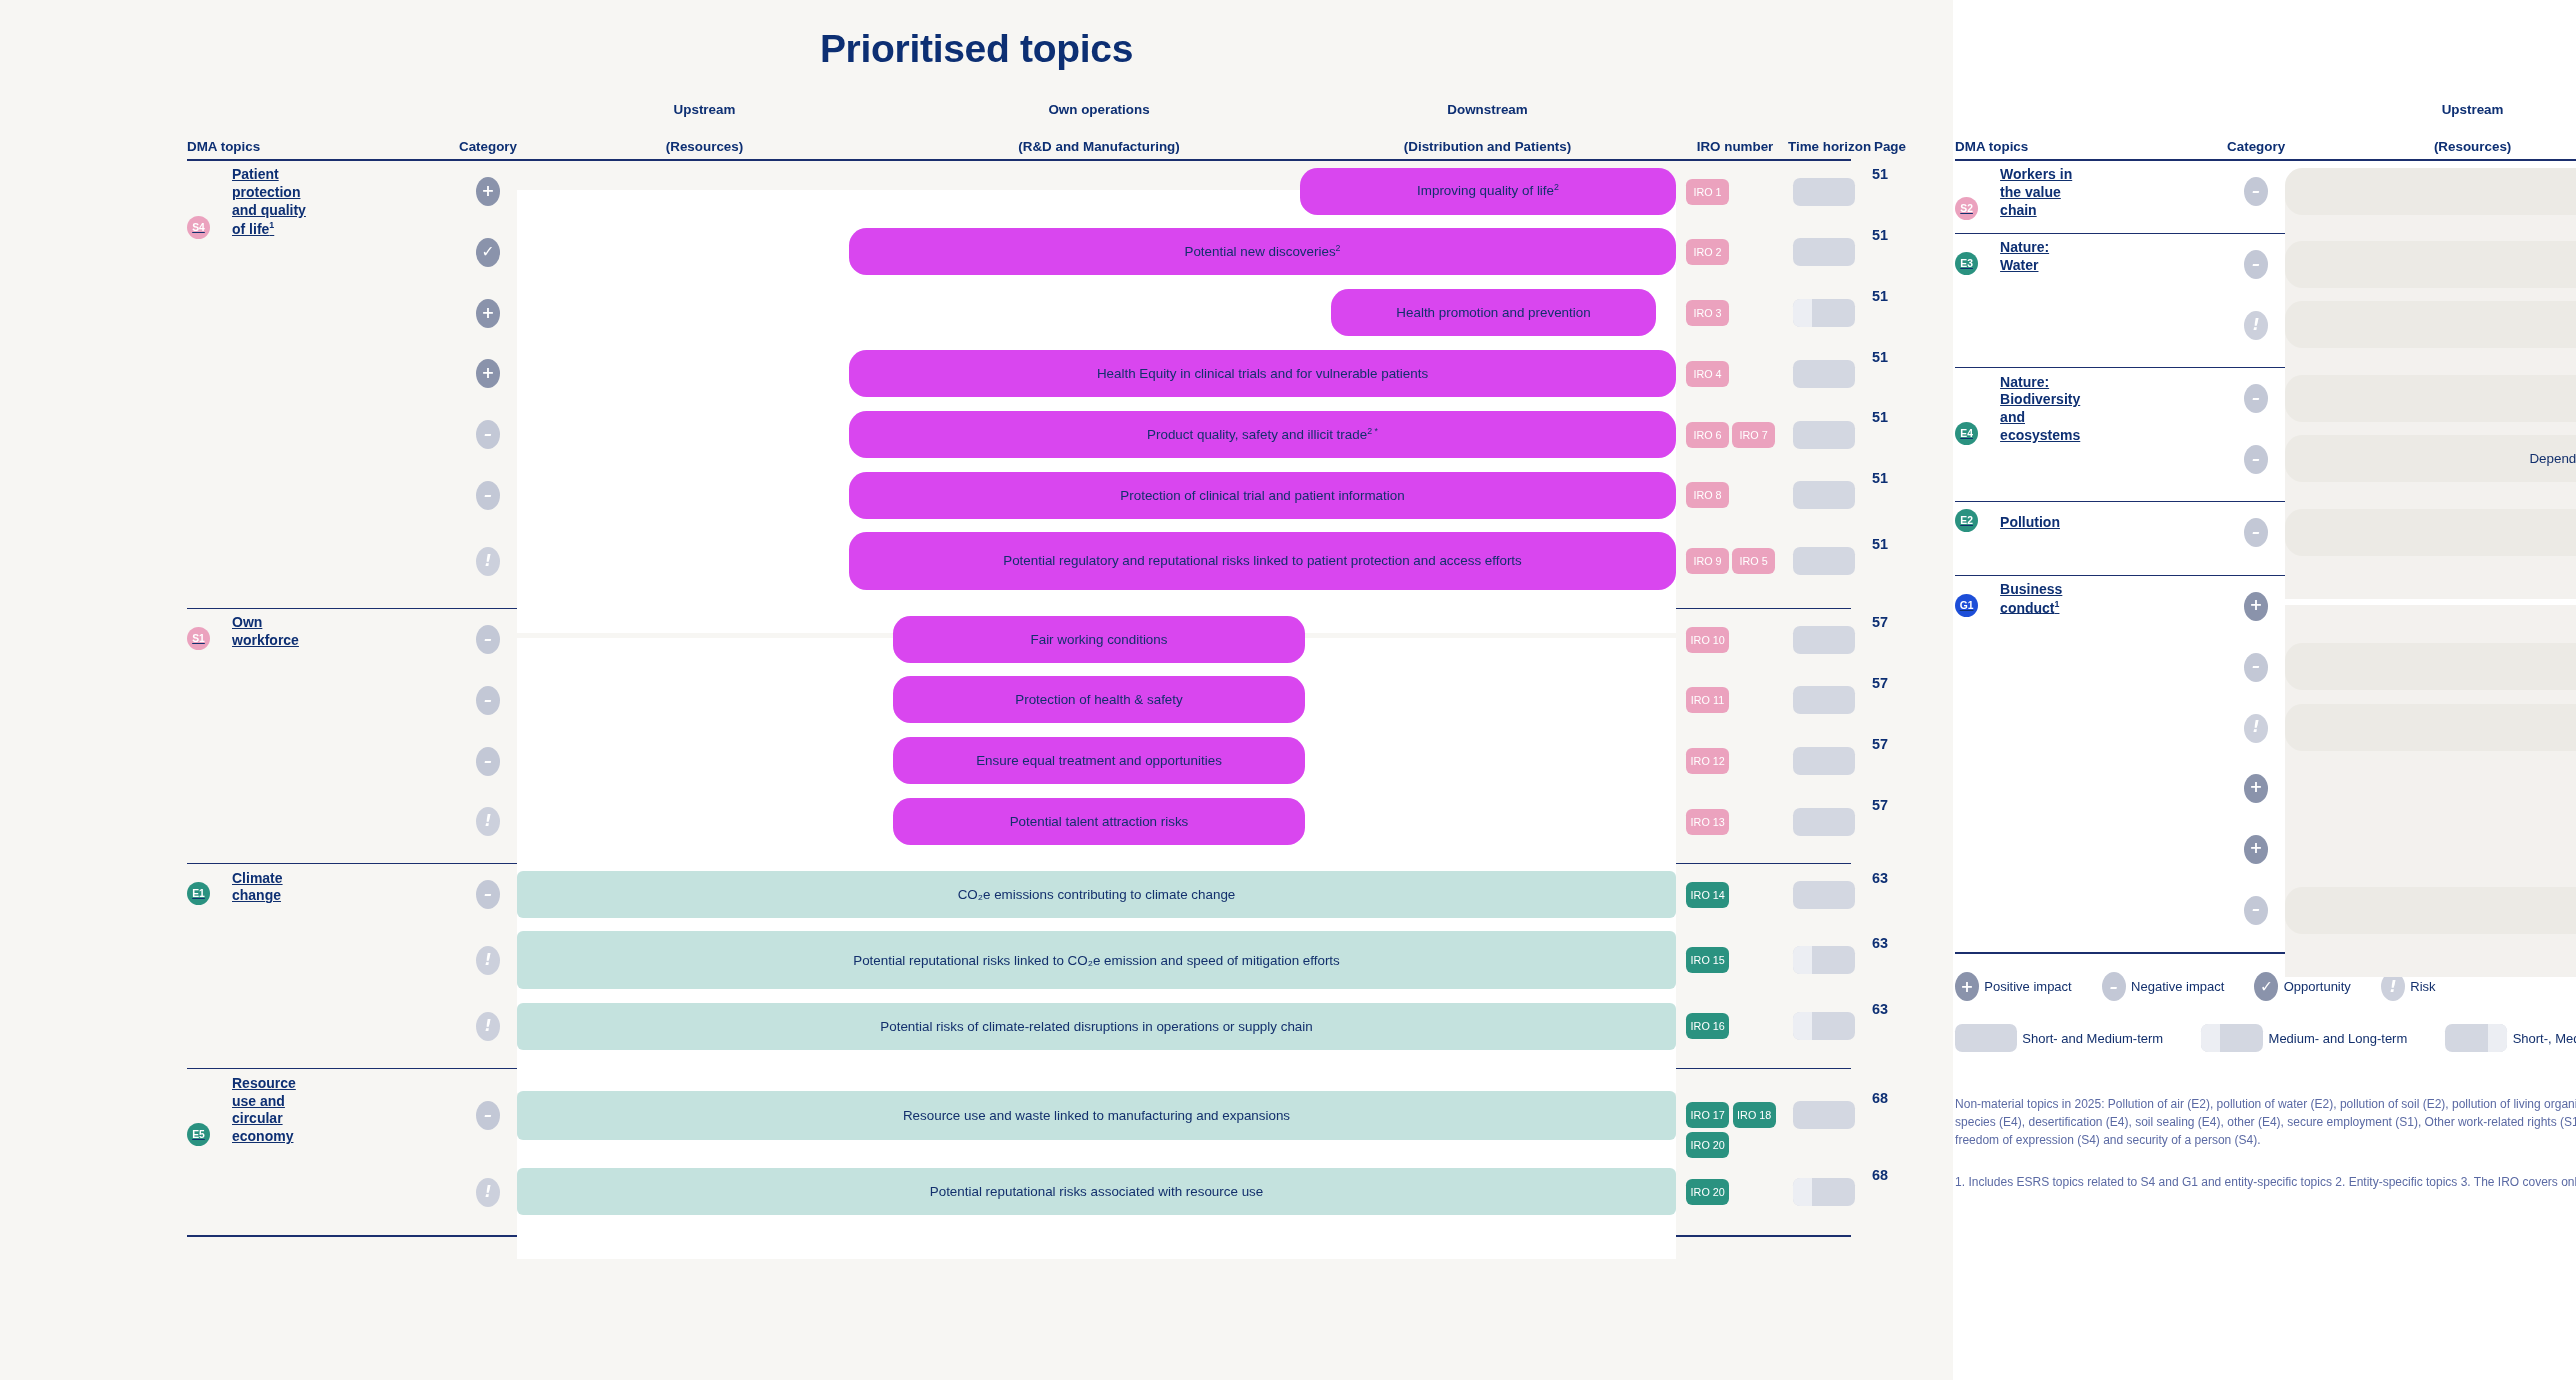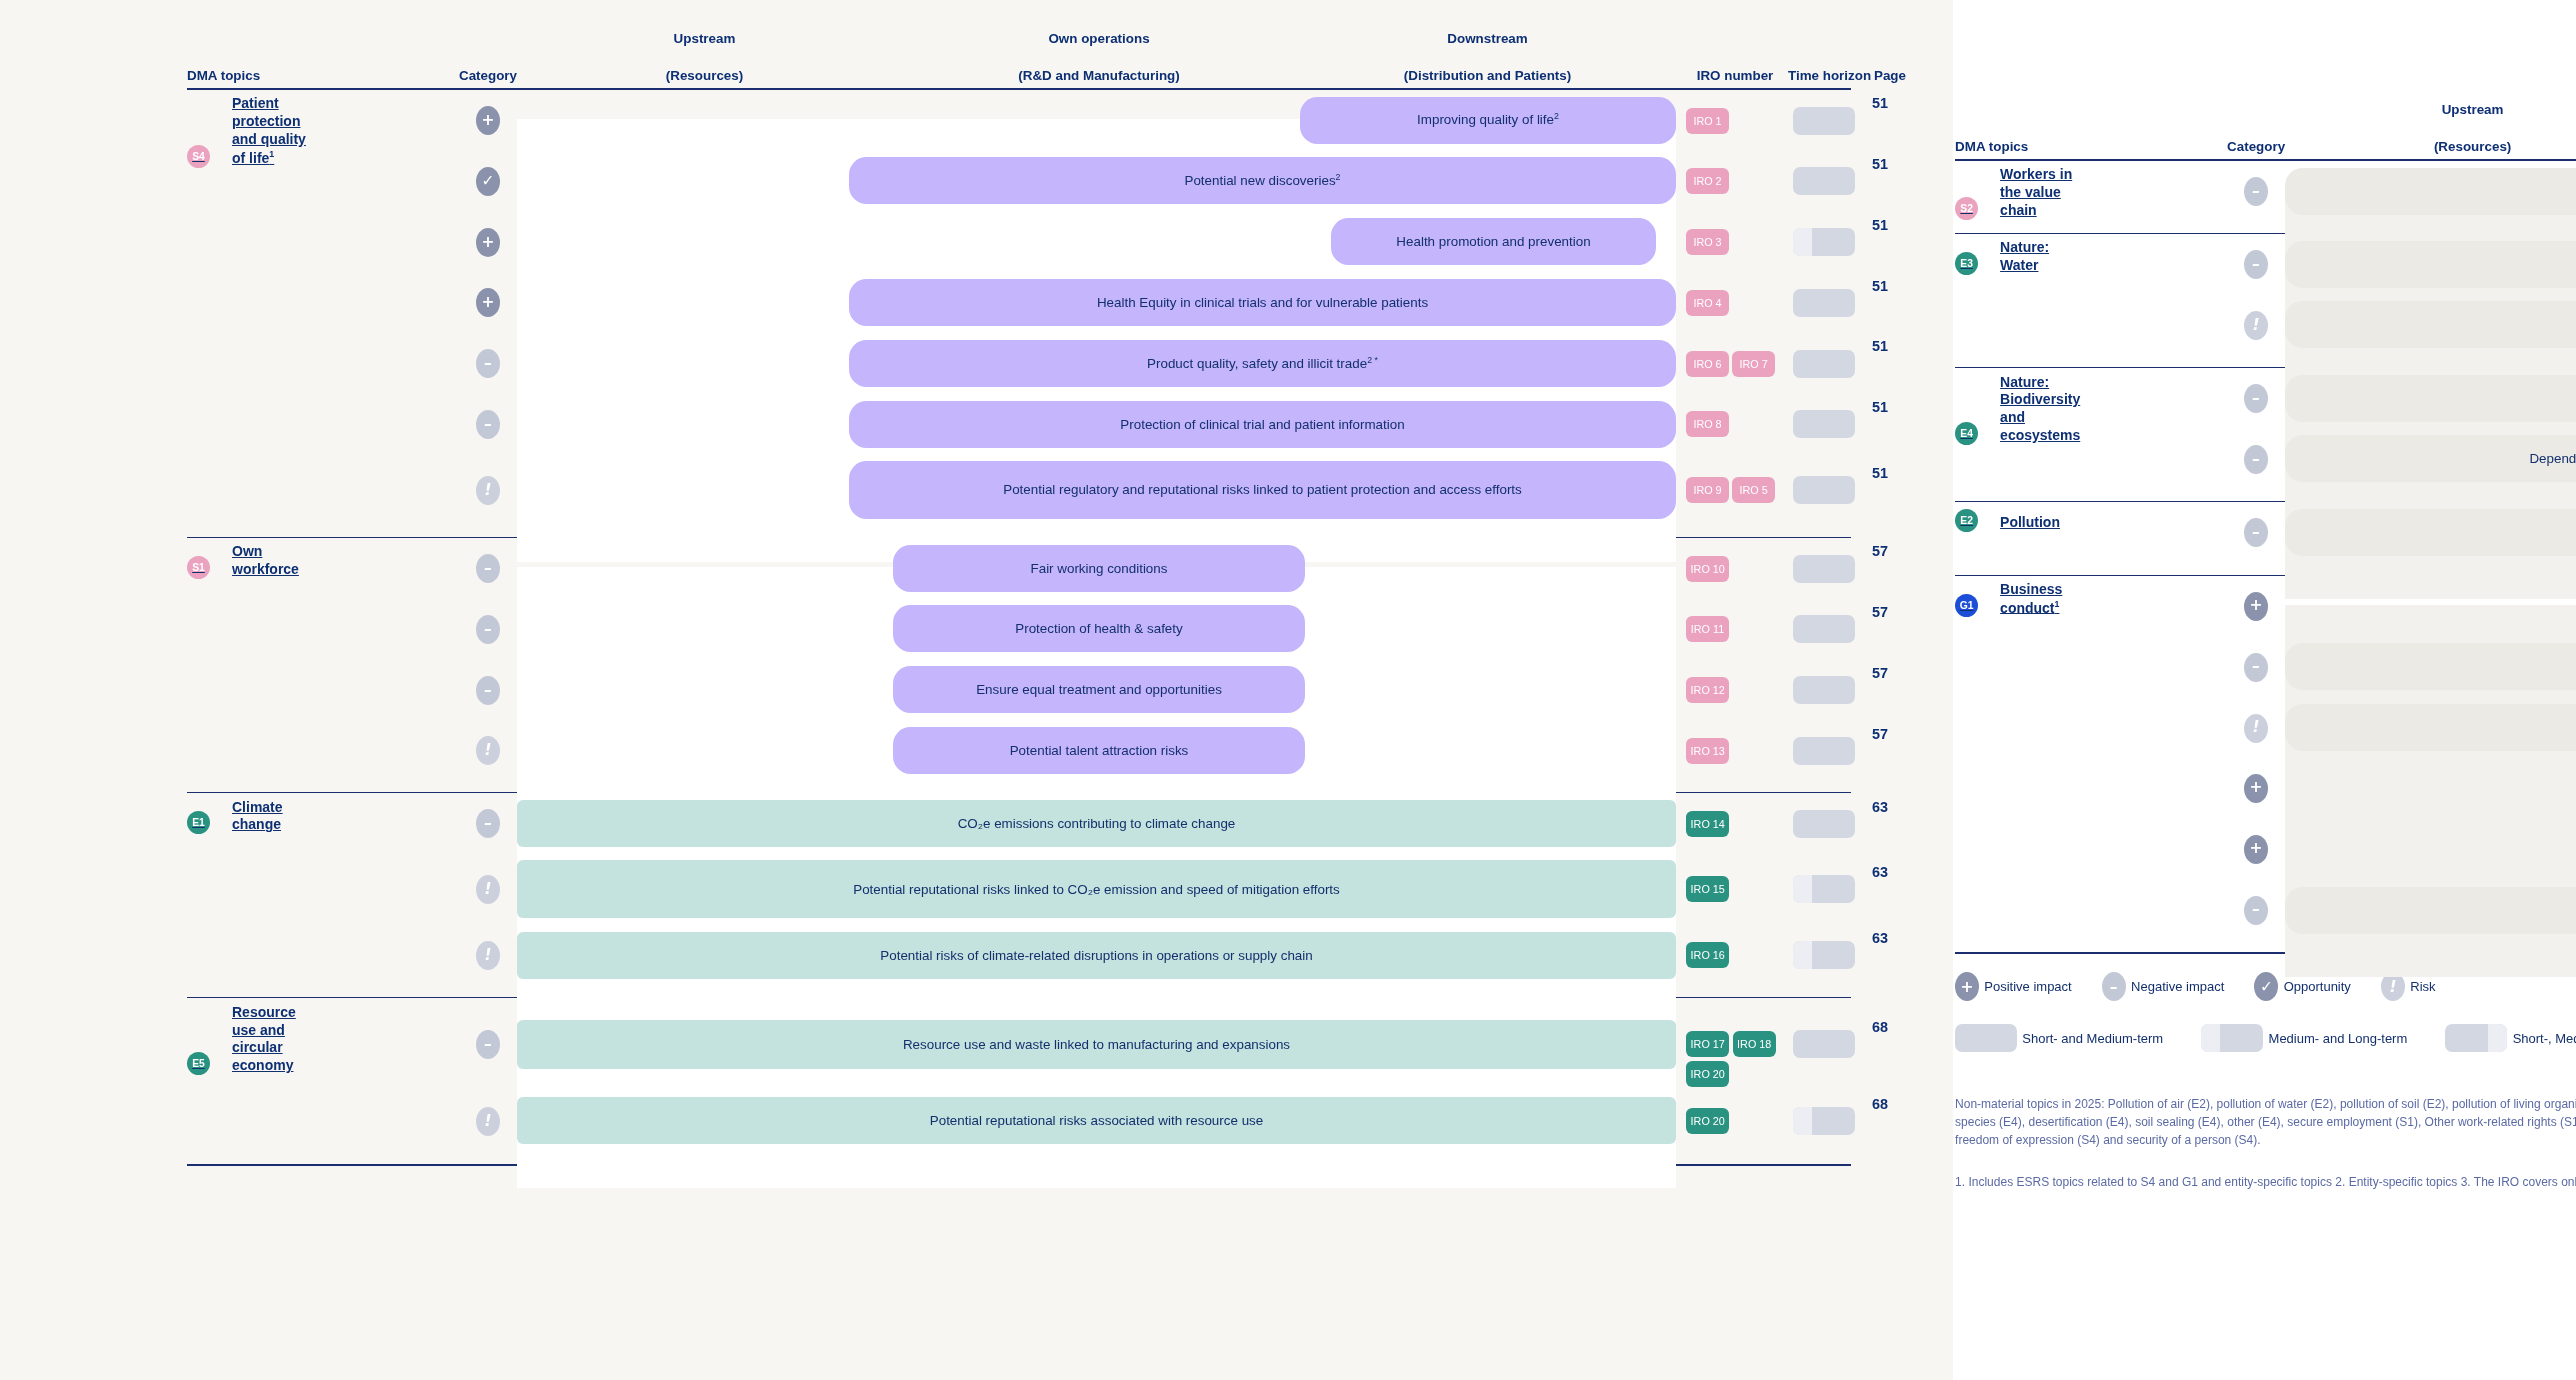--- a/index.html
+++ b/index.html
@@ -89,21 +89,21 @@
   .cat-risk{ background:#ccd0dc; }
 
   
   .pill{
     border-radius:17.5px;
     display:flex;align-items:center;justify-content:center;
     text-align:center;
     font-size:13.4px; line-height:1.3; color:#13306d;
     padding:3.1px 8.2px;
   }
-  .pill.pink{ background:#c4b5fd; }
+  .pill.pink{ background:#d946ef; }
   .pill.teal{ background:#c4e2de;border-radius:6px; }
   .pill.grey{ background:#eceae5; }
   .pill sup{ font-size:8.8px; }
 
   
   .iro-wrap{ display:flex; flex-wrap:wrap; gap:3.1px; width:98px; }
   .iro{
     border-radius:6.2px;
     min-width:43px; height:26px;
     display:flex;align-items:center;justify-content:center;
@@ -132,20 +132,21 @@
   .foot2{
     font-size:12px; color:#5b6aa4; line-height:1.5;
   }
 </style>
 </head>
 <body>
 
 <div class="page">
 
   <div class="panel-left">
+    <div class="panel-title">Prioritised topics</div>
     <div class="tbl tbl-left" id="left-table">
   <div class="hdr">
     <div class="grp" style="left:340px;width:355px;">Upstream</div>
     <div class="grp" style="left:716px;width:392px;">Own operations</div>
     <div class="grp" style="left:1123px;width:355px;">Downstream</div>
     <div class="h" style="left:0px;width:129px;text-align:left;">DMA topics</div>
     <div class="h" style="left:258px;width:86px;">Category</div>
     <div class="h" style="left:340px;width:355px;">(Resources)</div>
     <div class="h" style="left:716px;width:392px;">(R&amp;D and Manufacturing)</div>
     <div class="h" style="left:1123px;width:355px;">(Distribution and Patients)</div>

